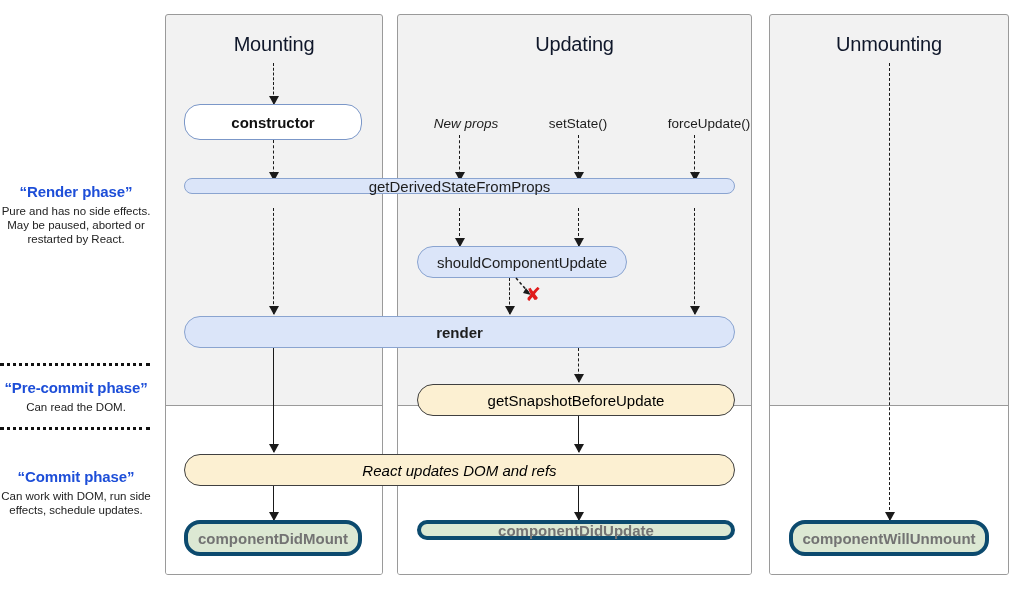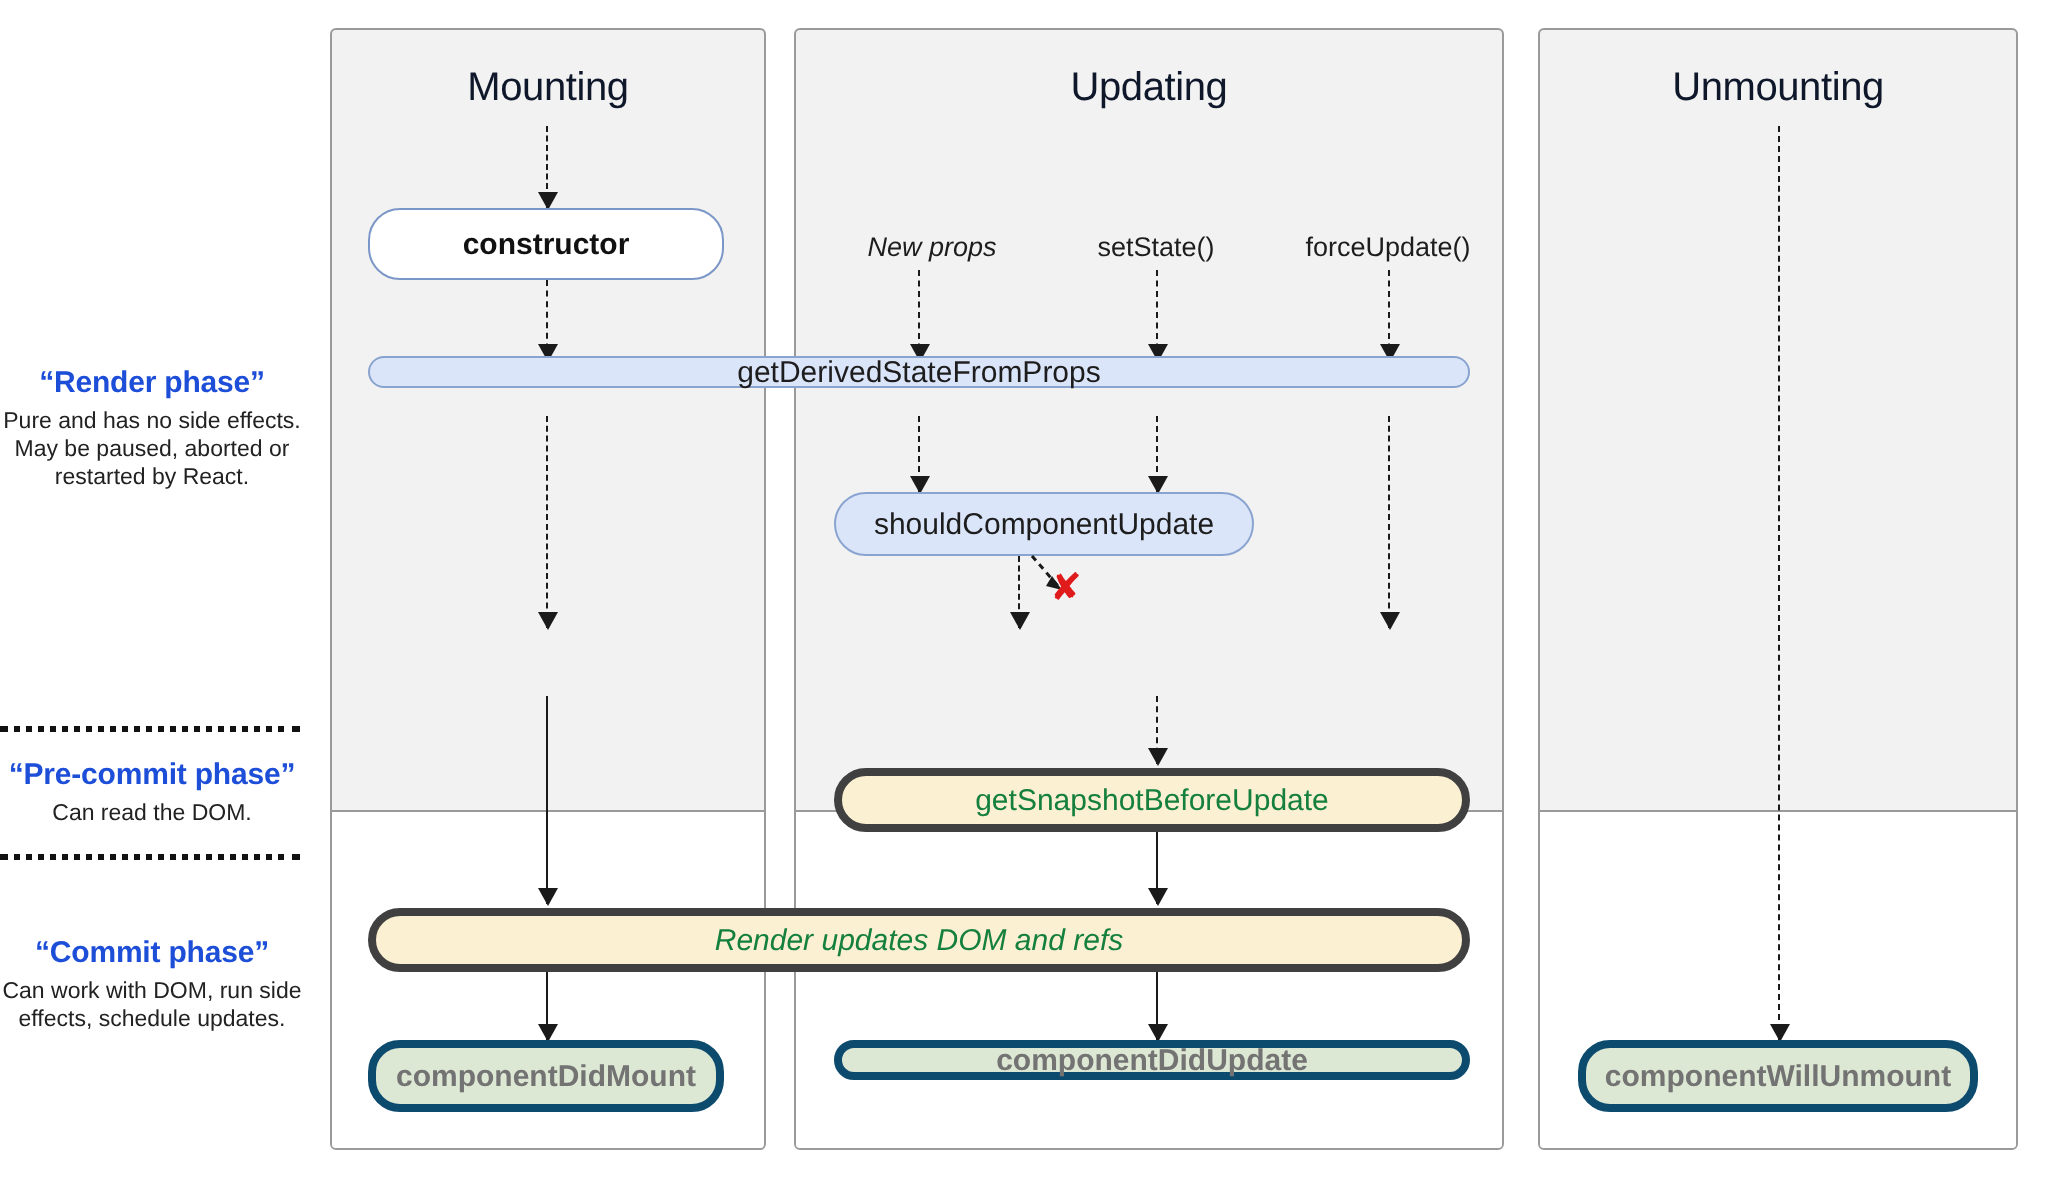--- a/index.html
+++ b/index.html
@@ -46,21 +46,21 @@
   .node{
     position:absolute;box-sizing:border-box;
     border-radius:16px;
     display:flex;align-items:center;justify-content:center;
     font-size:15px;line-height:1;
     text-align:center;
     z-index:6;
   }
   .node.blue{background:#dbe5f9;border:1px solid #8aa4d0;color:#1d1d1d;}
   .node.white{background:#ffffff;border:1.5px solid #7b97c8;color:#111;font-weight:700;}
-  .node.yellow{background:#fcf0d2;border:4px solid #404040;color:#15803d;}
+  .node.yellow{background:#fcf0d2;border:1px solid #404040;color:#000000;}
   .node.green{background:#dce8d3;border:4px solid #0c4a6e;color:#737373;font-weight:700;}
   .node.bold{font-weight:700;}
   .node.italic{font-style:italic;}
 
   
   .trigger{
     position:absolute;font-size:13.5px;color:#1d1d1d;
     white-space:nowrap;transform:translateX(-50%);
     z-index:6;
   }
@@ -204,32 +204,33 @@
       <div class="head"></div>
   </div>
 
   <div class="conn dashed" style="left:889px;top:63px;height:457px;">
     <div class="line" style="height:457px;"></div>
       <div class="head"></div>
   </div>
 
   <div class="trigger italic" style="left:466px;top:116px;">New props</div>
   <div class="trigger" style="left:578px;top:116px;">setState()</div>
-  <div class="trigger" style="left:694px;top:116px;text-align:center;">forceUpdate()</div>
+  <div class="trigger" style="left:709px;top:116px;text-align:center;">forceUpdate()</div>
 
   <div class="node white" style="left:184px;top:104px;width:178px;height:36px;">constructor</div>
 
   <div class="node blue" style="left:184px;top:178px;width:551px;height:16px;">getDerivedStateFromProps</div>
 
   <div class="node blue" style="left:417px;top:246px;width:210px;height:32px;">shouldComponentUpdate</div>
 
+  <div class="node blue bold" style="left:184px;top:316px;width:551px;height:32px;">render</div>
 
   <div class="node yellow" style="left:417px;top:384px;width:318px;height:32px;">getSnapshotBeforeUpdate</div>
 
-  <div class="node yellow italic" style="left:184px;top:454px;width:551px;height:32px;">Render updates DOM and refs</div>
+  <div class="node yellow italic" style="left:184px;top:454px;width:551px;height:32px;">React updates DOM and refs</div>
 
   <div class="node green" style="left:184px;top:520px;width:178px;height:36px;">componentDidMount</div>
 
   <div class="node green" style="left:417px;top:520px;width:318px;height:20px;">componentDidUpdate</div>
 
   <div class="node green" style="left:789px;top:520px;width:200px;height:36px;">componentWillUnmount</div>
 
 </div>
 
 </body></html>

